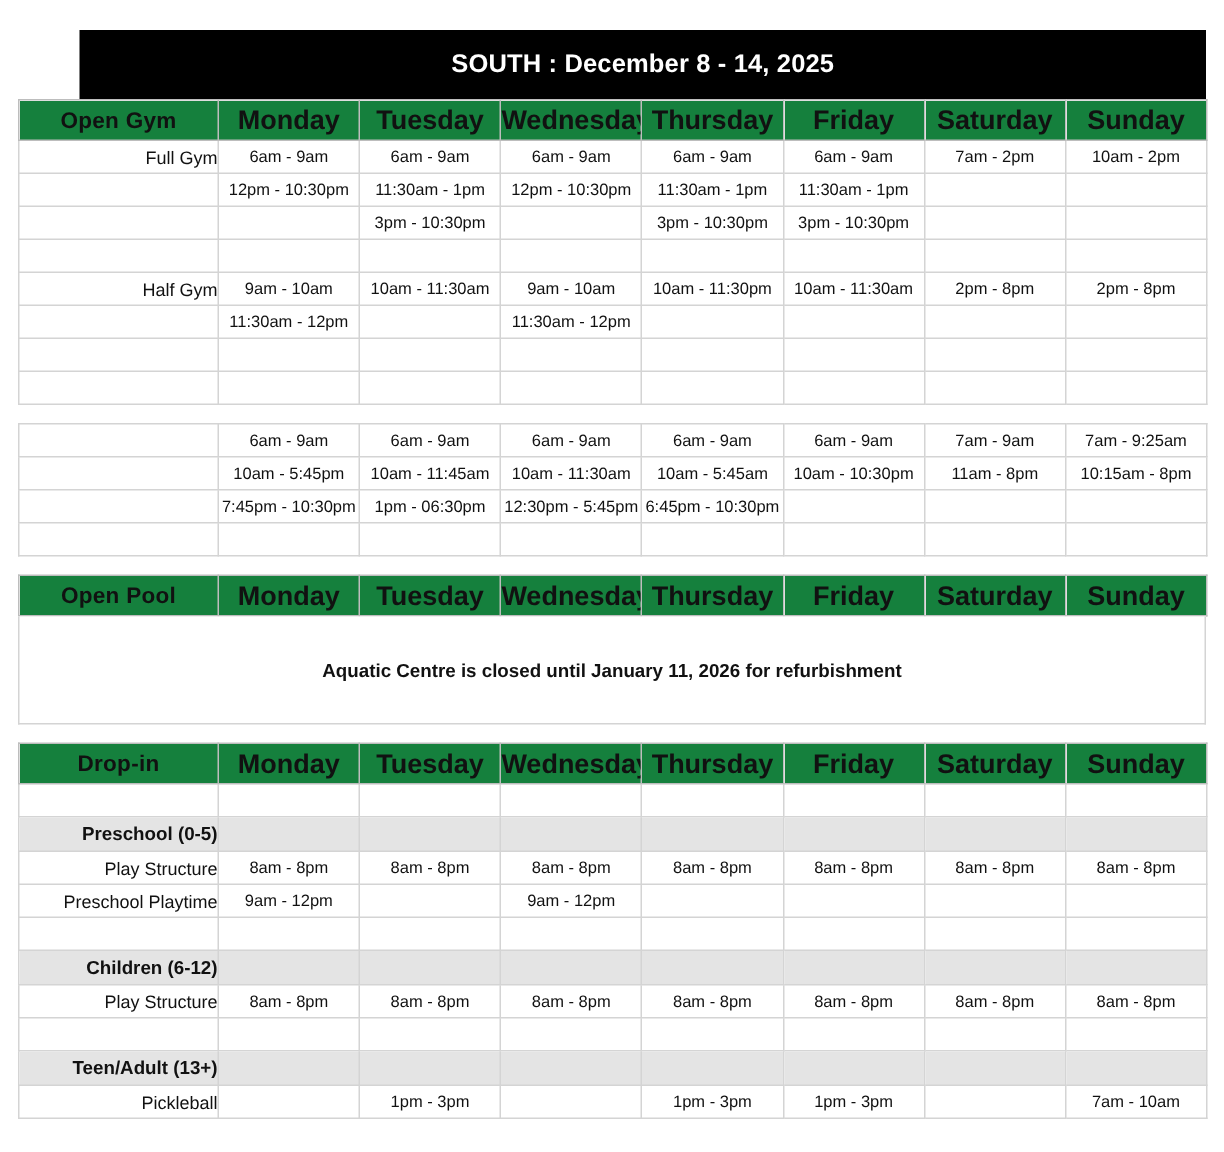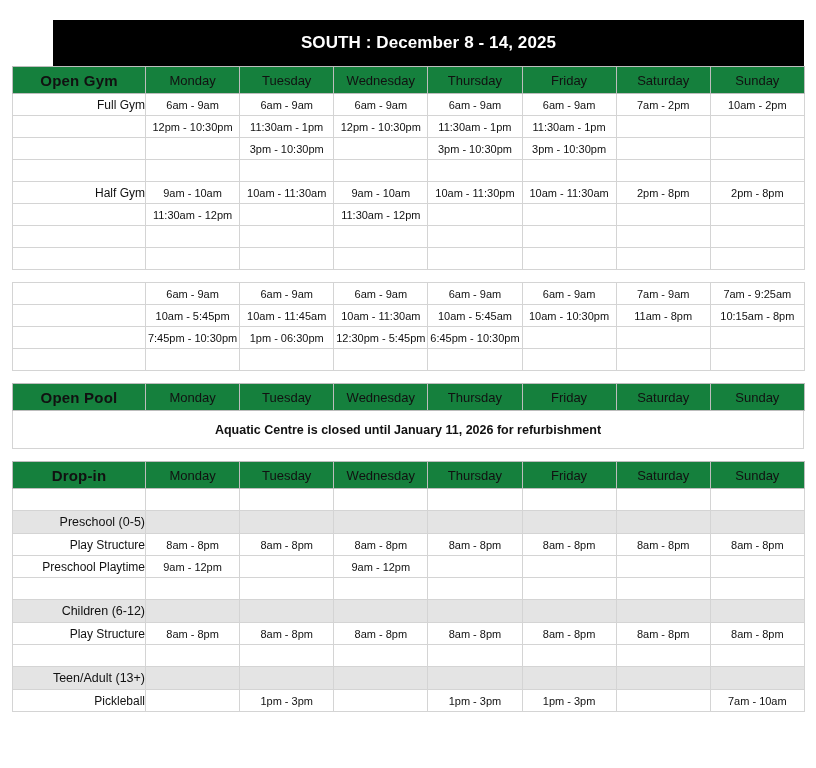--- a/index.html
+++ b/index.html
@@ -64,22 +64,22 @@
     font-weight: bold;
     text-align: center;
     color: #111111;
   }
   tr.block-head th.block-title {
     font-size: 15px;
     font-weight: bold;
     letter-spacing: 0.2px;
   }
   tr.block-head th.day-name {
-    font-weight: normal;
-    font-size: 13px;
+    font-weight: bold;
+    font-size: 18px;
   }
 
   
   td.rowlabel {
     text-align: right;
     padding-left: 8px;
     font-size: 12px;
     color: #111111;
   }
   td.timecell {
@@ -89,33 +89,33 @@
   }
   tr.spacer td { height: 21px; }
 
   
   tr.category td {
     background: #e4e4e4;
     height: 22px;
   }
   tr.category td.rowlabel {
     font-size: 12.5px;
-    font-weight: normal;
+    font-weight: bold;
   }
 
   
   .block-gap { height: 12px; }
 
   
   .pool-notice {
     width: 792px;
     box-sizing: border-box;
     border: 1px solid #d4d4d4;
     border-top: none;
-    height: 38px;
+    height: 72px;
     display: flex;
     align-items: center;
     justify-content: center;
     font-size: 12.5px;
     font-weight: bold;
     color: #111111;
     background: #ffffff;
   }
 </style>
 </head>

